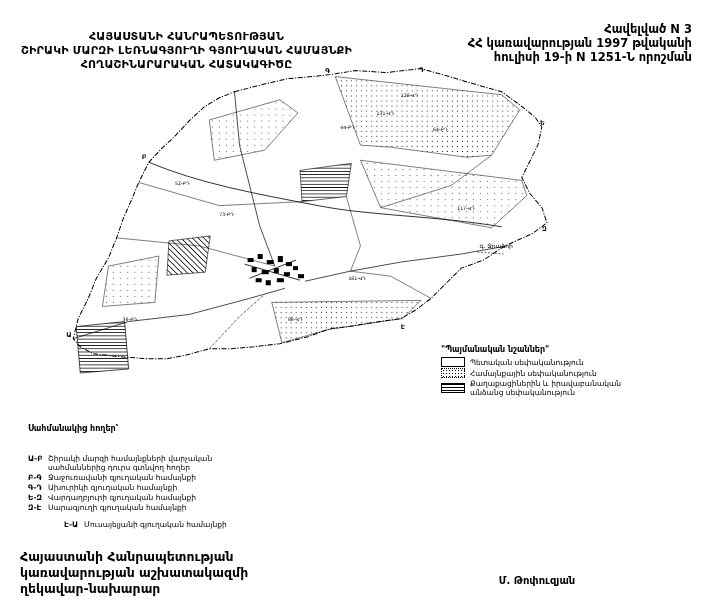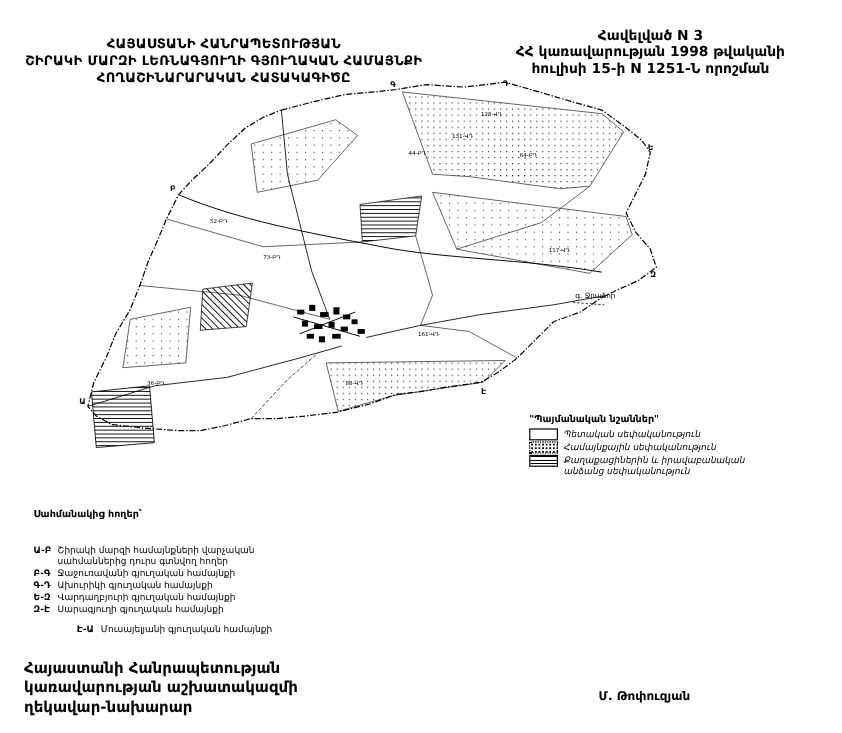--- a/index.html
+++ b/index.html
@@ -5,30 +5,30 @@
   html,body{margin:0;padding:0;}
   body{
     width:702px;height:611px;position:relative;background:#ffffff;
     font-family:"DejaVu Sans",sans-serif;color:#000;overflow:hidden;
   }
   .doc-title{
     position:absolute;left:14px;top:30px;width:345px;text-align:center;
     font-size:11px;font-weight:bold;line-height:14px;letter-spacing:0.2px;
   }
   .annex{
-    position:absolute;left:392px;top:22px;width:300px;text-align:center;
+    position:absolute;left:392px;top:22px;width:300px;text-align:right;
     font-size:11.5px;font-weight:bold;line-height:14px;
   }
   .map-wrap{position:absolute;left:48px;top:64px;width:504px;height:376px;}
   .legend{
     position:absolute;left:441px;top:345px;width:248px;
     font-size:7.5px;line-height:9px;
   }
   .legend-title{font-weight:bold;font-size:8px;margin-bottom:3px;}
-  .legend-item{display:flex;align-items:flex-start;margin-bottom:1px;font-style:italic;}
+  .legend-item{display:flex;align-items:center;margin-bottom:1px;}
   .swatch{width:22px;height:8px;border:1px solid #000;margin-right:5px;flex:0 0 auto;background:#fff;}
   .swatch.dots{
     border-style:dotted;
     background-image:radial-gradient(circle,#000 0.6px,transparent 0.7px);
     background-size:3px 3px;
   }
   .swatch.hlines{
     background-image:repeating-linear-gradient(#000 0 1px,#fff 1px 3px);
   }
   .legend-item .lbl{max-width:160px;}
@@ -58,22 +58,22 @@
 <body>
 
 <div class="doc-title">
   <div>ՀԱՅԱՍՏԱՆԻ ՀԱՆՐԱՊԵՏՈՒԹՅԱՆ</div>
   <div>ՇԻՐԱԿԻ ՄԱՐԶԻ ԼԵՌՆԱԳՅՈՒՂԻ ԳՅՈՒՂԱԿԱՆ ՀԱՄԱՅՆՔԻ</div>
   <div>ՀՈՂԱՇԻՆԱՐԱՐԱԿԱՆ ՀԱՏԱԿԱԳԻԾԸ</div>
 </div>
 
 <div class="annex">
   <div>Հավելված N  3</div>
-  <div>ՀՀ կառավարության 1998 թվականի</div>
-  <div>հուլիսի 15-ի N 1251-Ն որոշման</div>
+  <div>ՀՀ կառավարության 1997 թվականի</div>
+  <div>հուլիսի 19-ի N 1251-Ն որոշման</div>
 </div>
 
 <div class="map-wrap">
 <svg width="504" height="376" viewBox="0 0 500 372">
   <defs>
     <pattern id="pDots" width="5" height="5" patternUnits="userSpaceOnUse">
       <circle cx="1.2" cy="1.2" r="0.55" fill="#111"></circle>
     </pattern>
     <pattern id="pDots2" width="7" height="6" patternUnits="userSpaceOnUse">
       <circle cx="2" cy="2" r="0.5" fill="#222"></circle>

